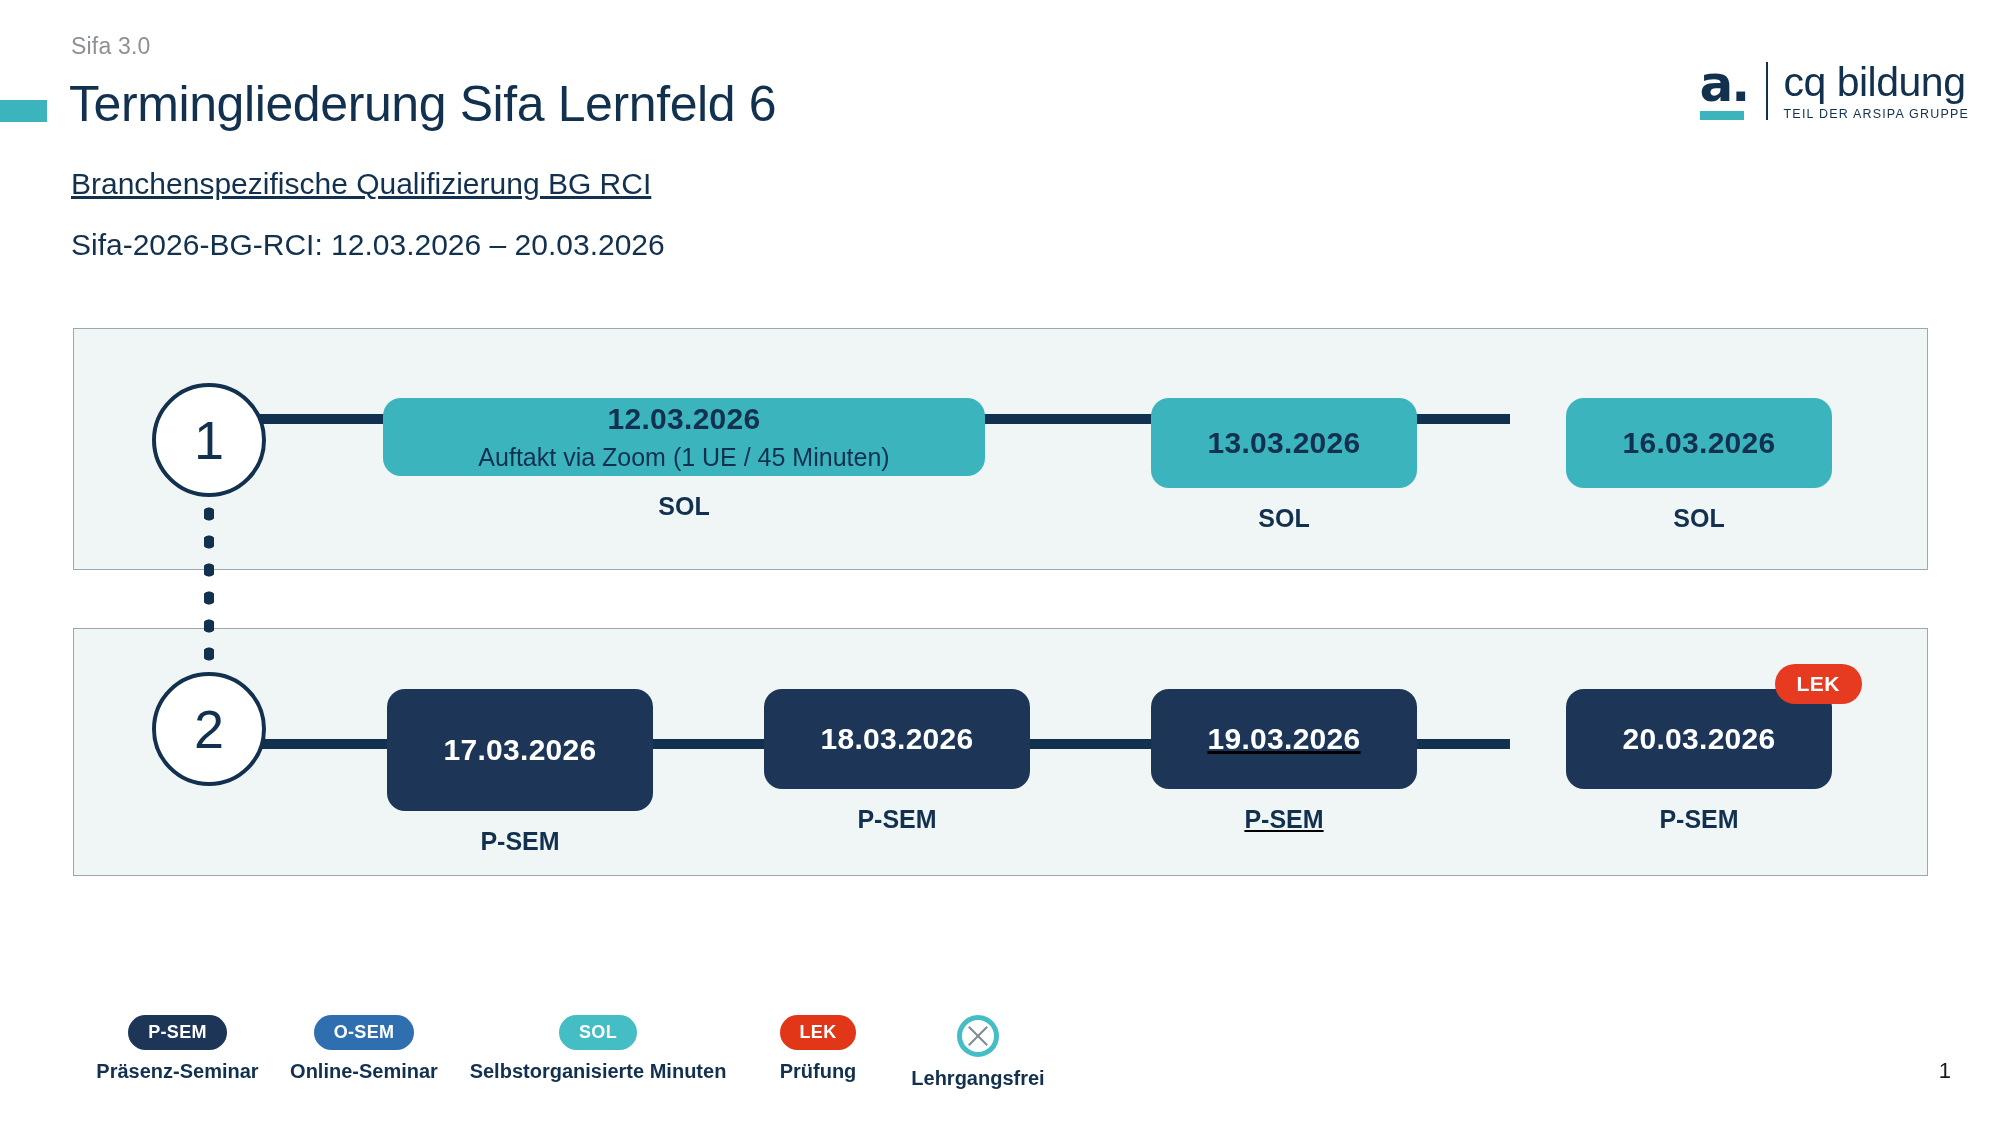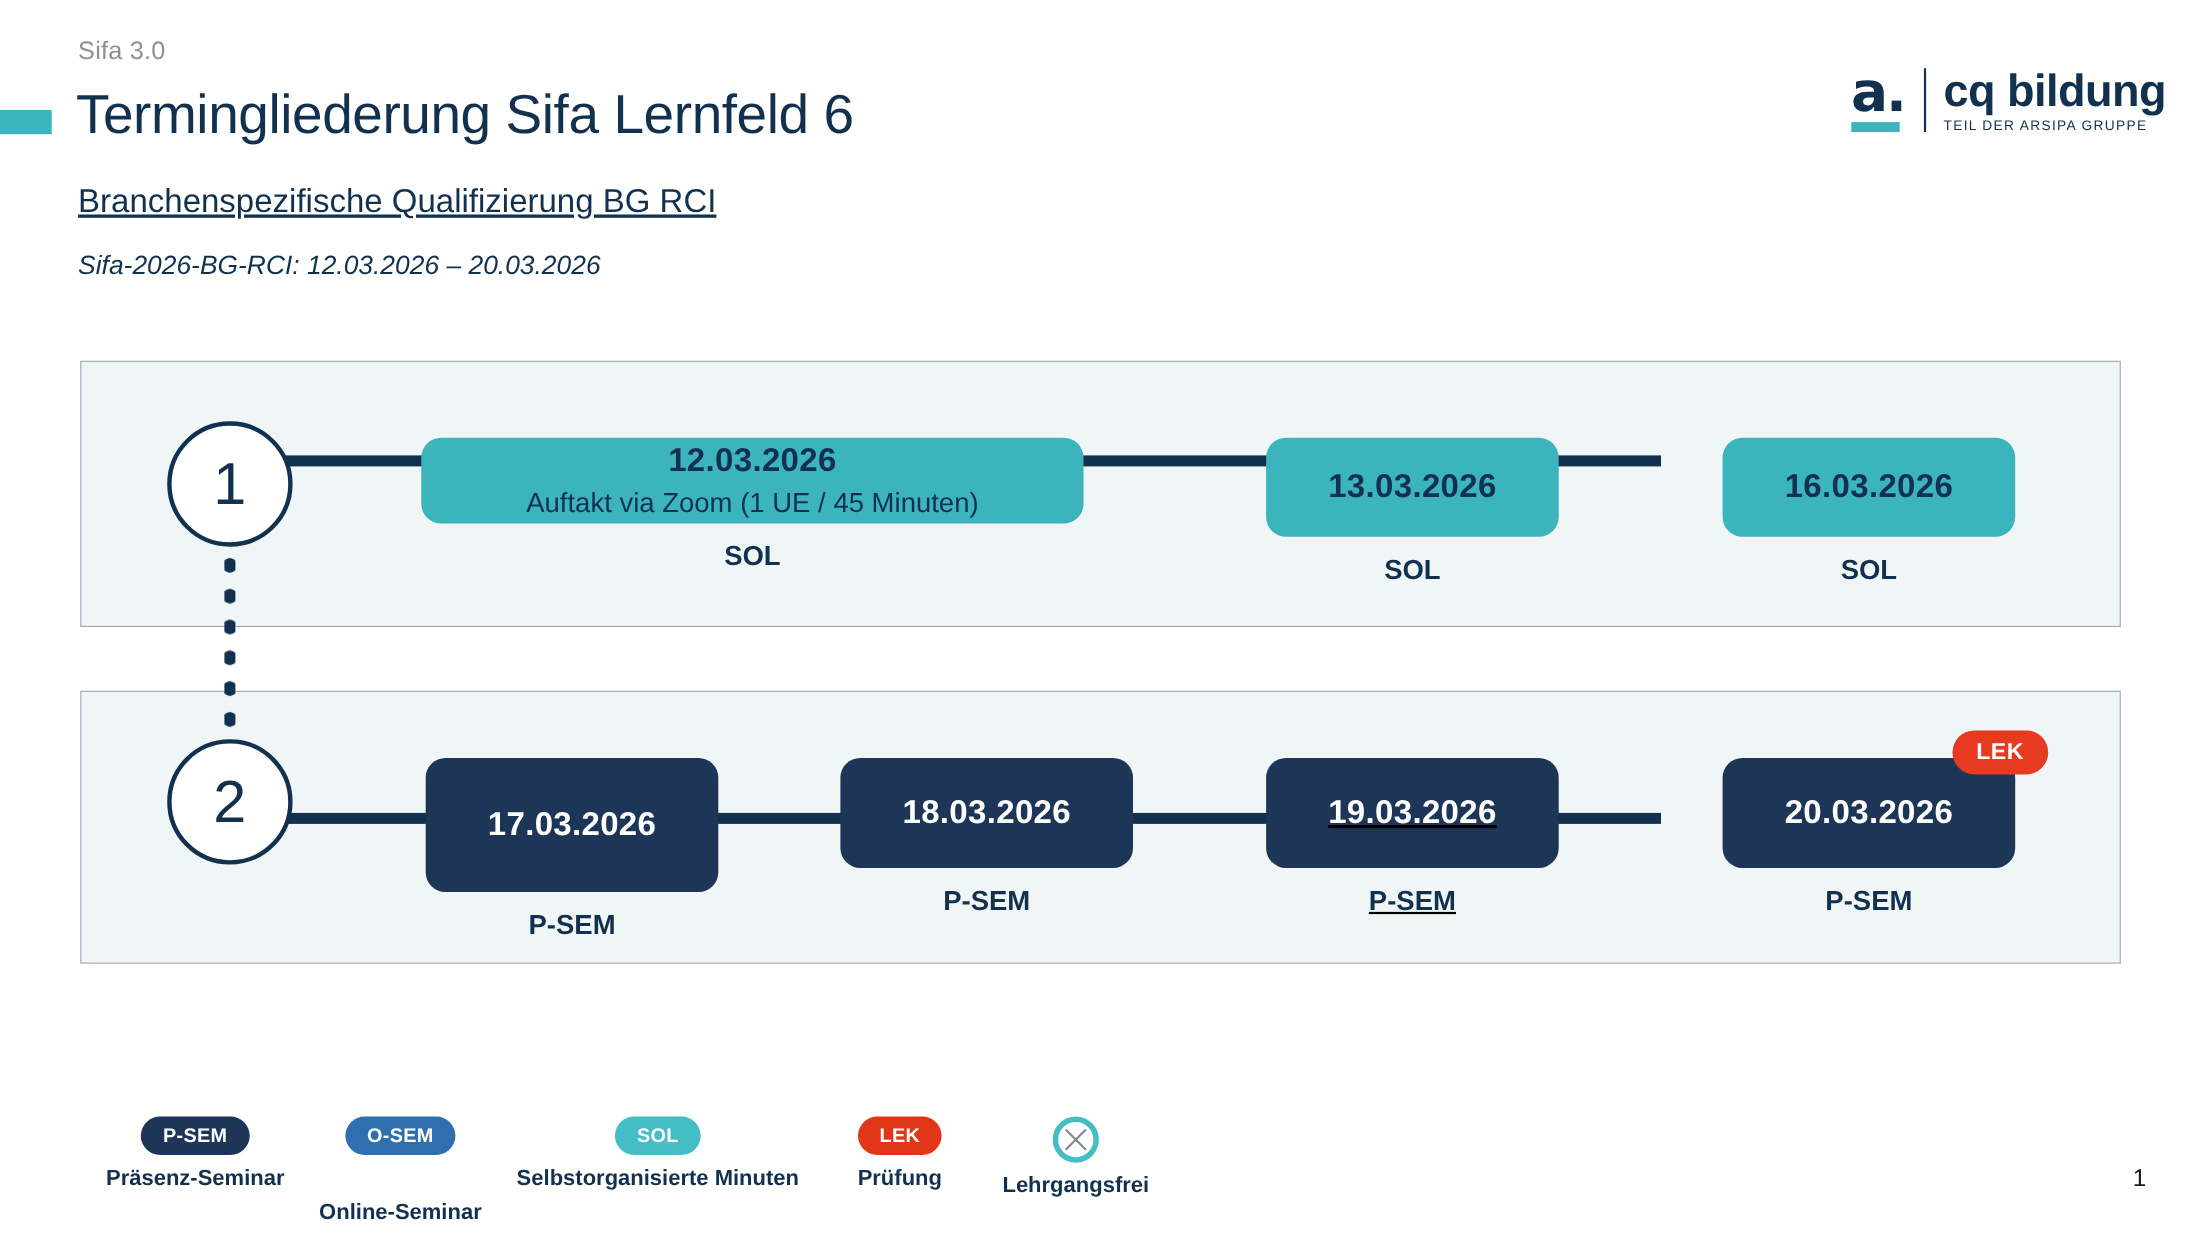--- a/index.html
+++ b/index.html
@@ -48,24 +48,23 @@
     top: 167px;
     font-size: 30px;
     color: #12314f;
     white-space: nowrap;
     text-decoration: underline;
   }
   #subtitle-2 {
     position: absolute;
     left: 71px;
     top: 228px;
-    font-size: 24px;
-    color: #12314f;
-    white-space: nowrap;
-    font-style: italic;
+    font-size: 30px;
+    color: #12314f;
+    white-space: nowrap;
   }
 
   
   #logo {
     position: absolute;
     right: 30px;
     top: 62px;
     display: flex;
     align-items: flex-start;
     gap: 0;
@@ -99,21 +98,21 @@
     background: #12314f;
     margin-right: 16px;
   }
   .logo-text-wrap {
     display: flex;
     flex-direction: column;
     justify-content: flex-start;
   }
   .logo-name {
     font-size: 41px;
-    font-weight: bold;
+    font-weight: normal;
     color: #12314f;
     line-height: 41px;
     letter-spacing: -0.5px;
   }
   .logo-tagline {
     font-size: 12.5px;
     color: #12314f;
     letter-spacing: 1.2px;
     margin-top: 4px;
   }
@@ -373,21 +372,21 @@
     <div class="node-badge">LEK</div>
   </div>
   <div class="node-caption">P-SEM</div>
 </div>
 
 <div id="legend">
   <div class="legend-item" style="width:185px;">
     <div class="legend-pill psem">P-SEM</div>
     <div class="legend-label">Präsenz-Seminar</div>
   </div>
-  <div class="legend-item" style="width:188px;gap:31px;">
+  <div class="legend-item" style="width:188px;">
     <div class="legend-pill osem">O-SEM</div>
     <div class="legend-label">Online-Seminar</div>
   </div>
   <div class="legend-item" style="width:280px;">
     <div class="legend-pill sol">SOL</div>
     <div class="legend-label">Selbstorganisierte Minuten</div>
   </div>
   <div class="legend-item" style="width:160px;">
     <div class="legend-pill lek">LEK</div>
     <div class="legend-label">Prüfung</div>

